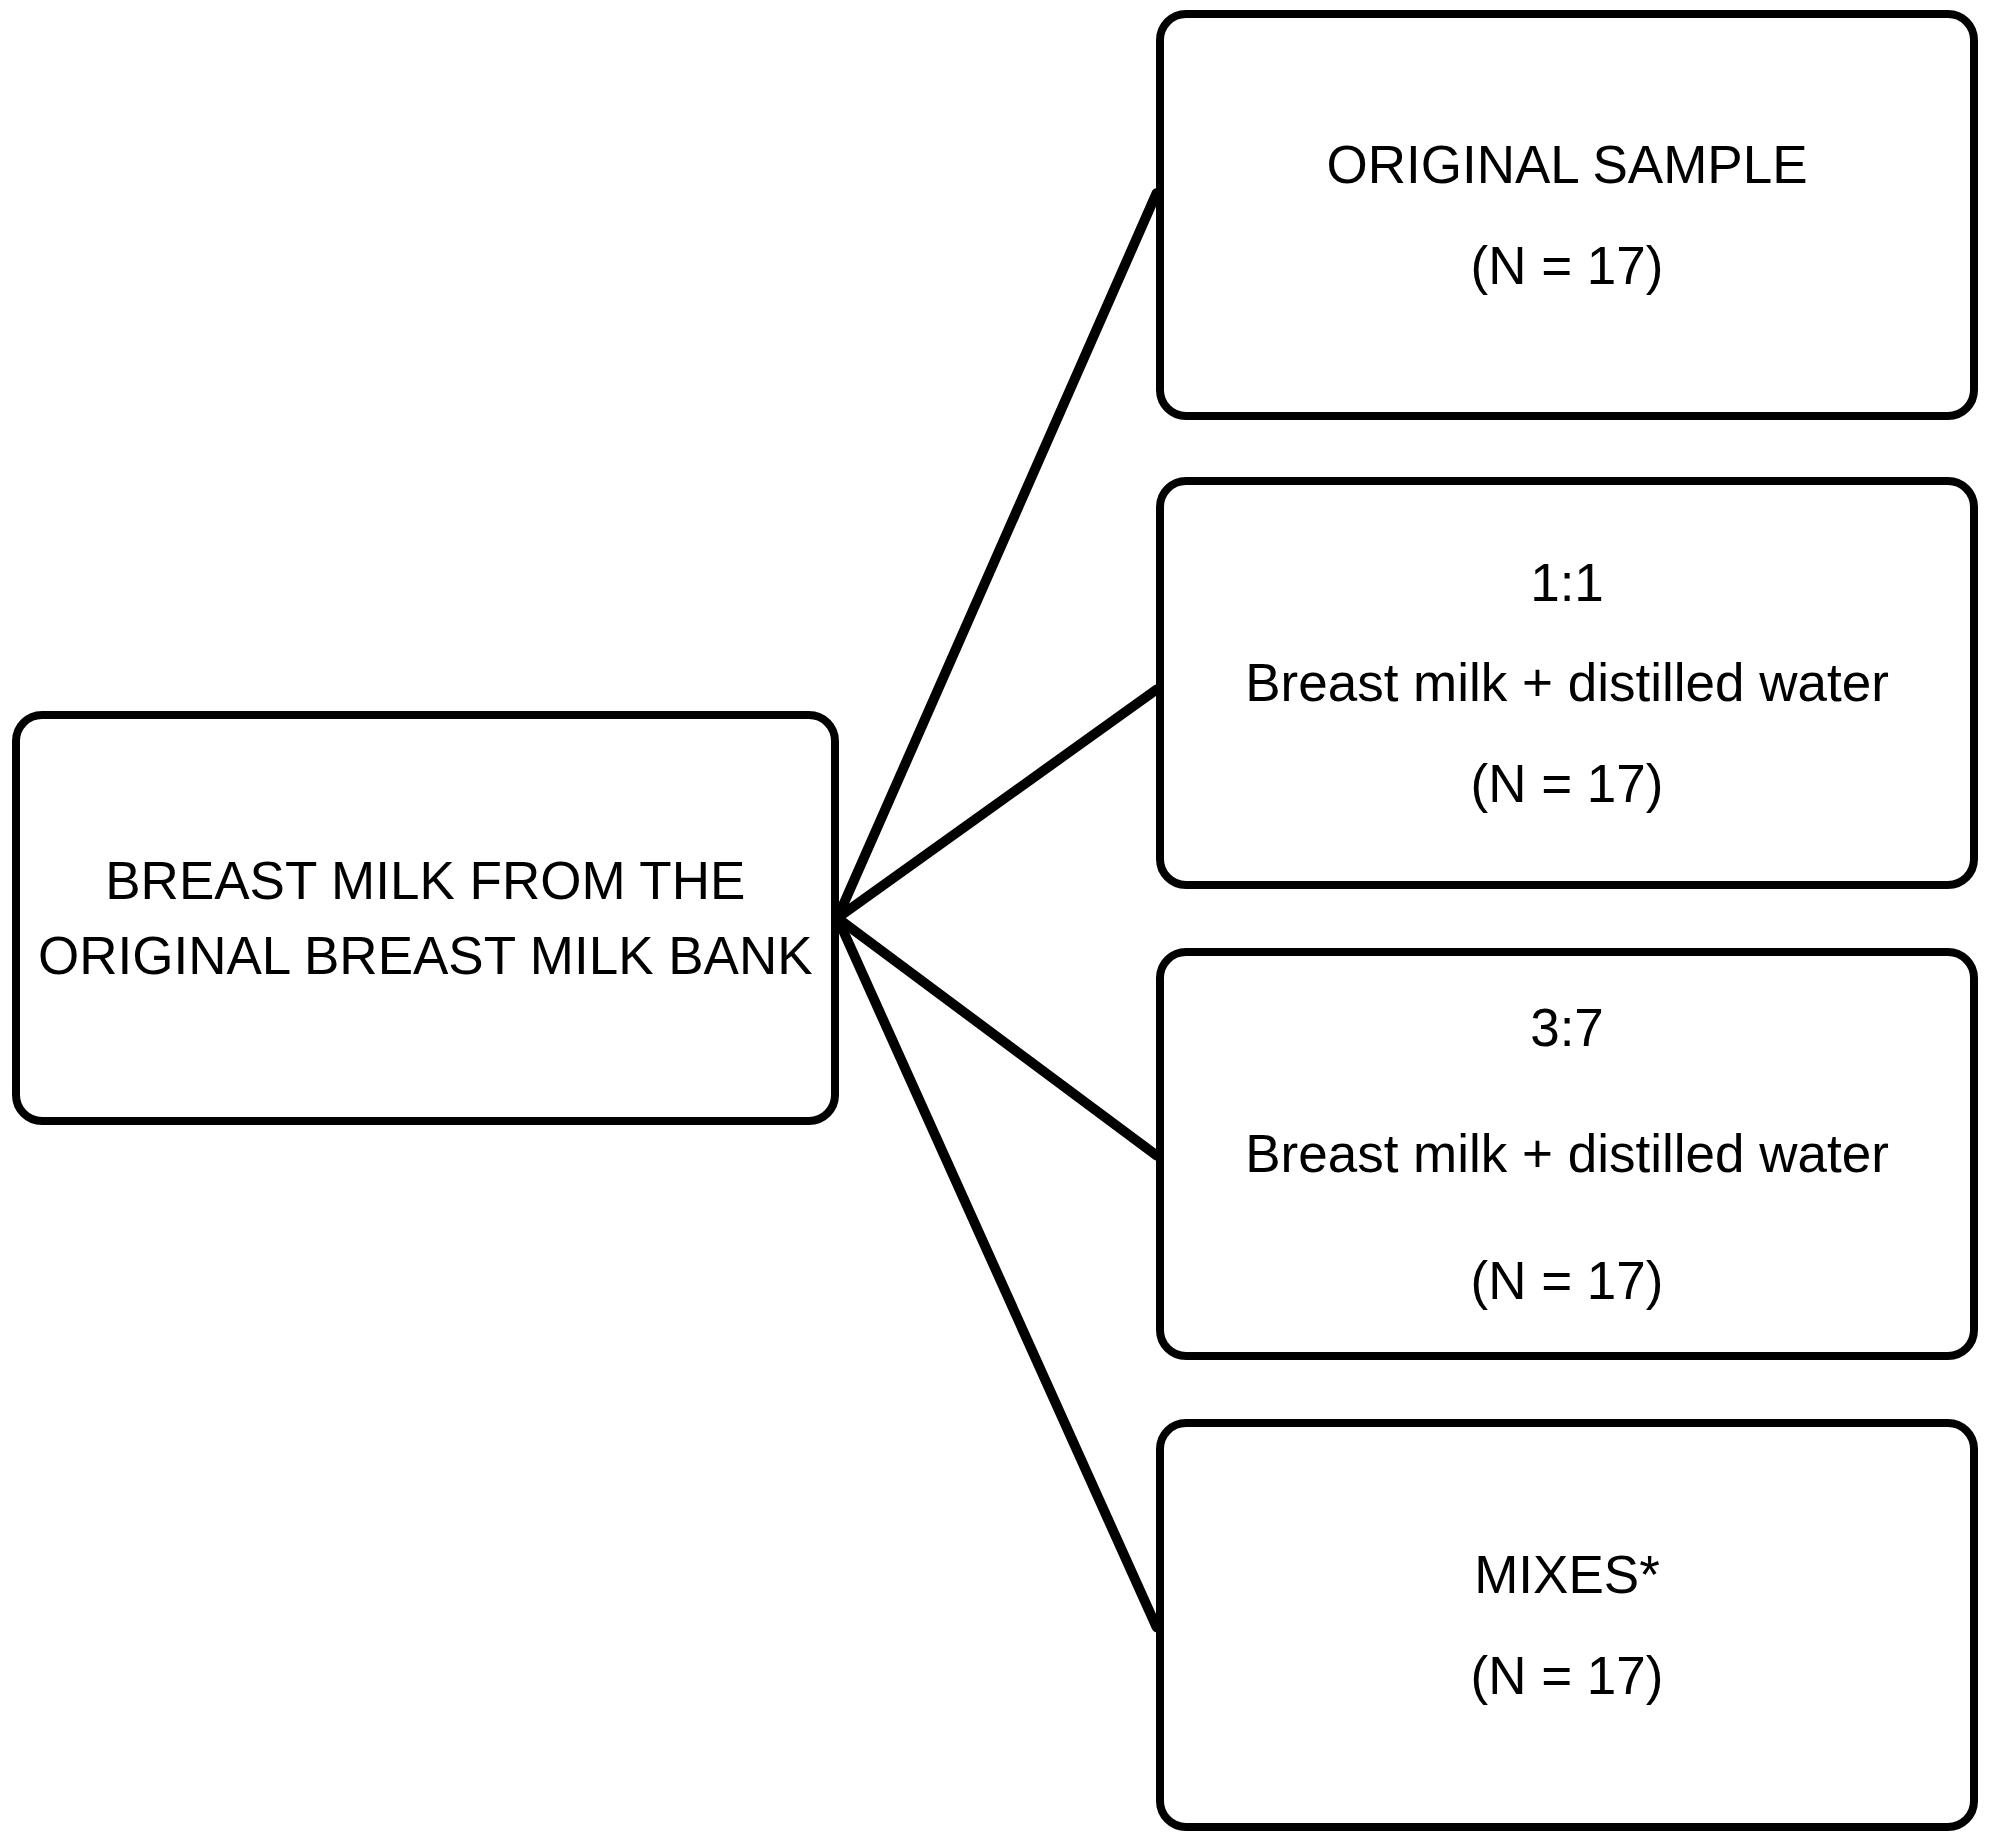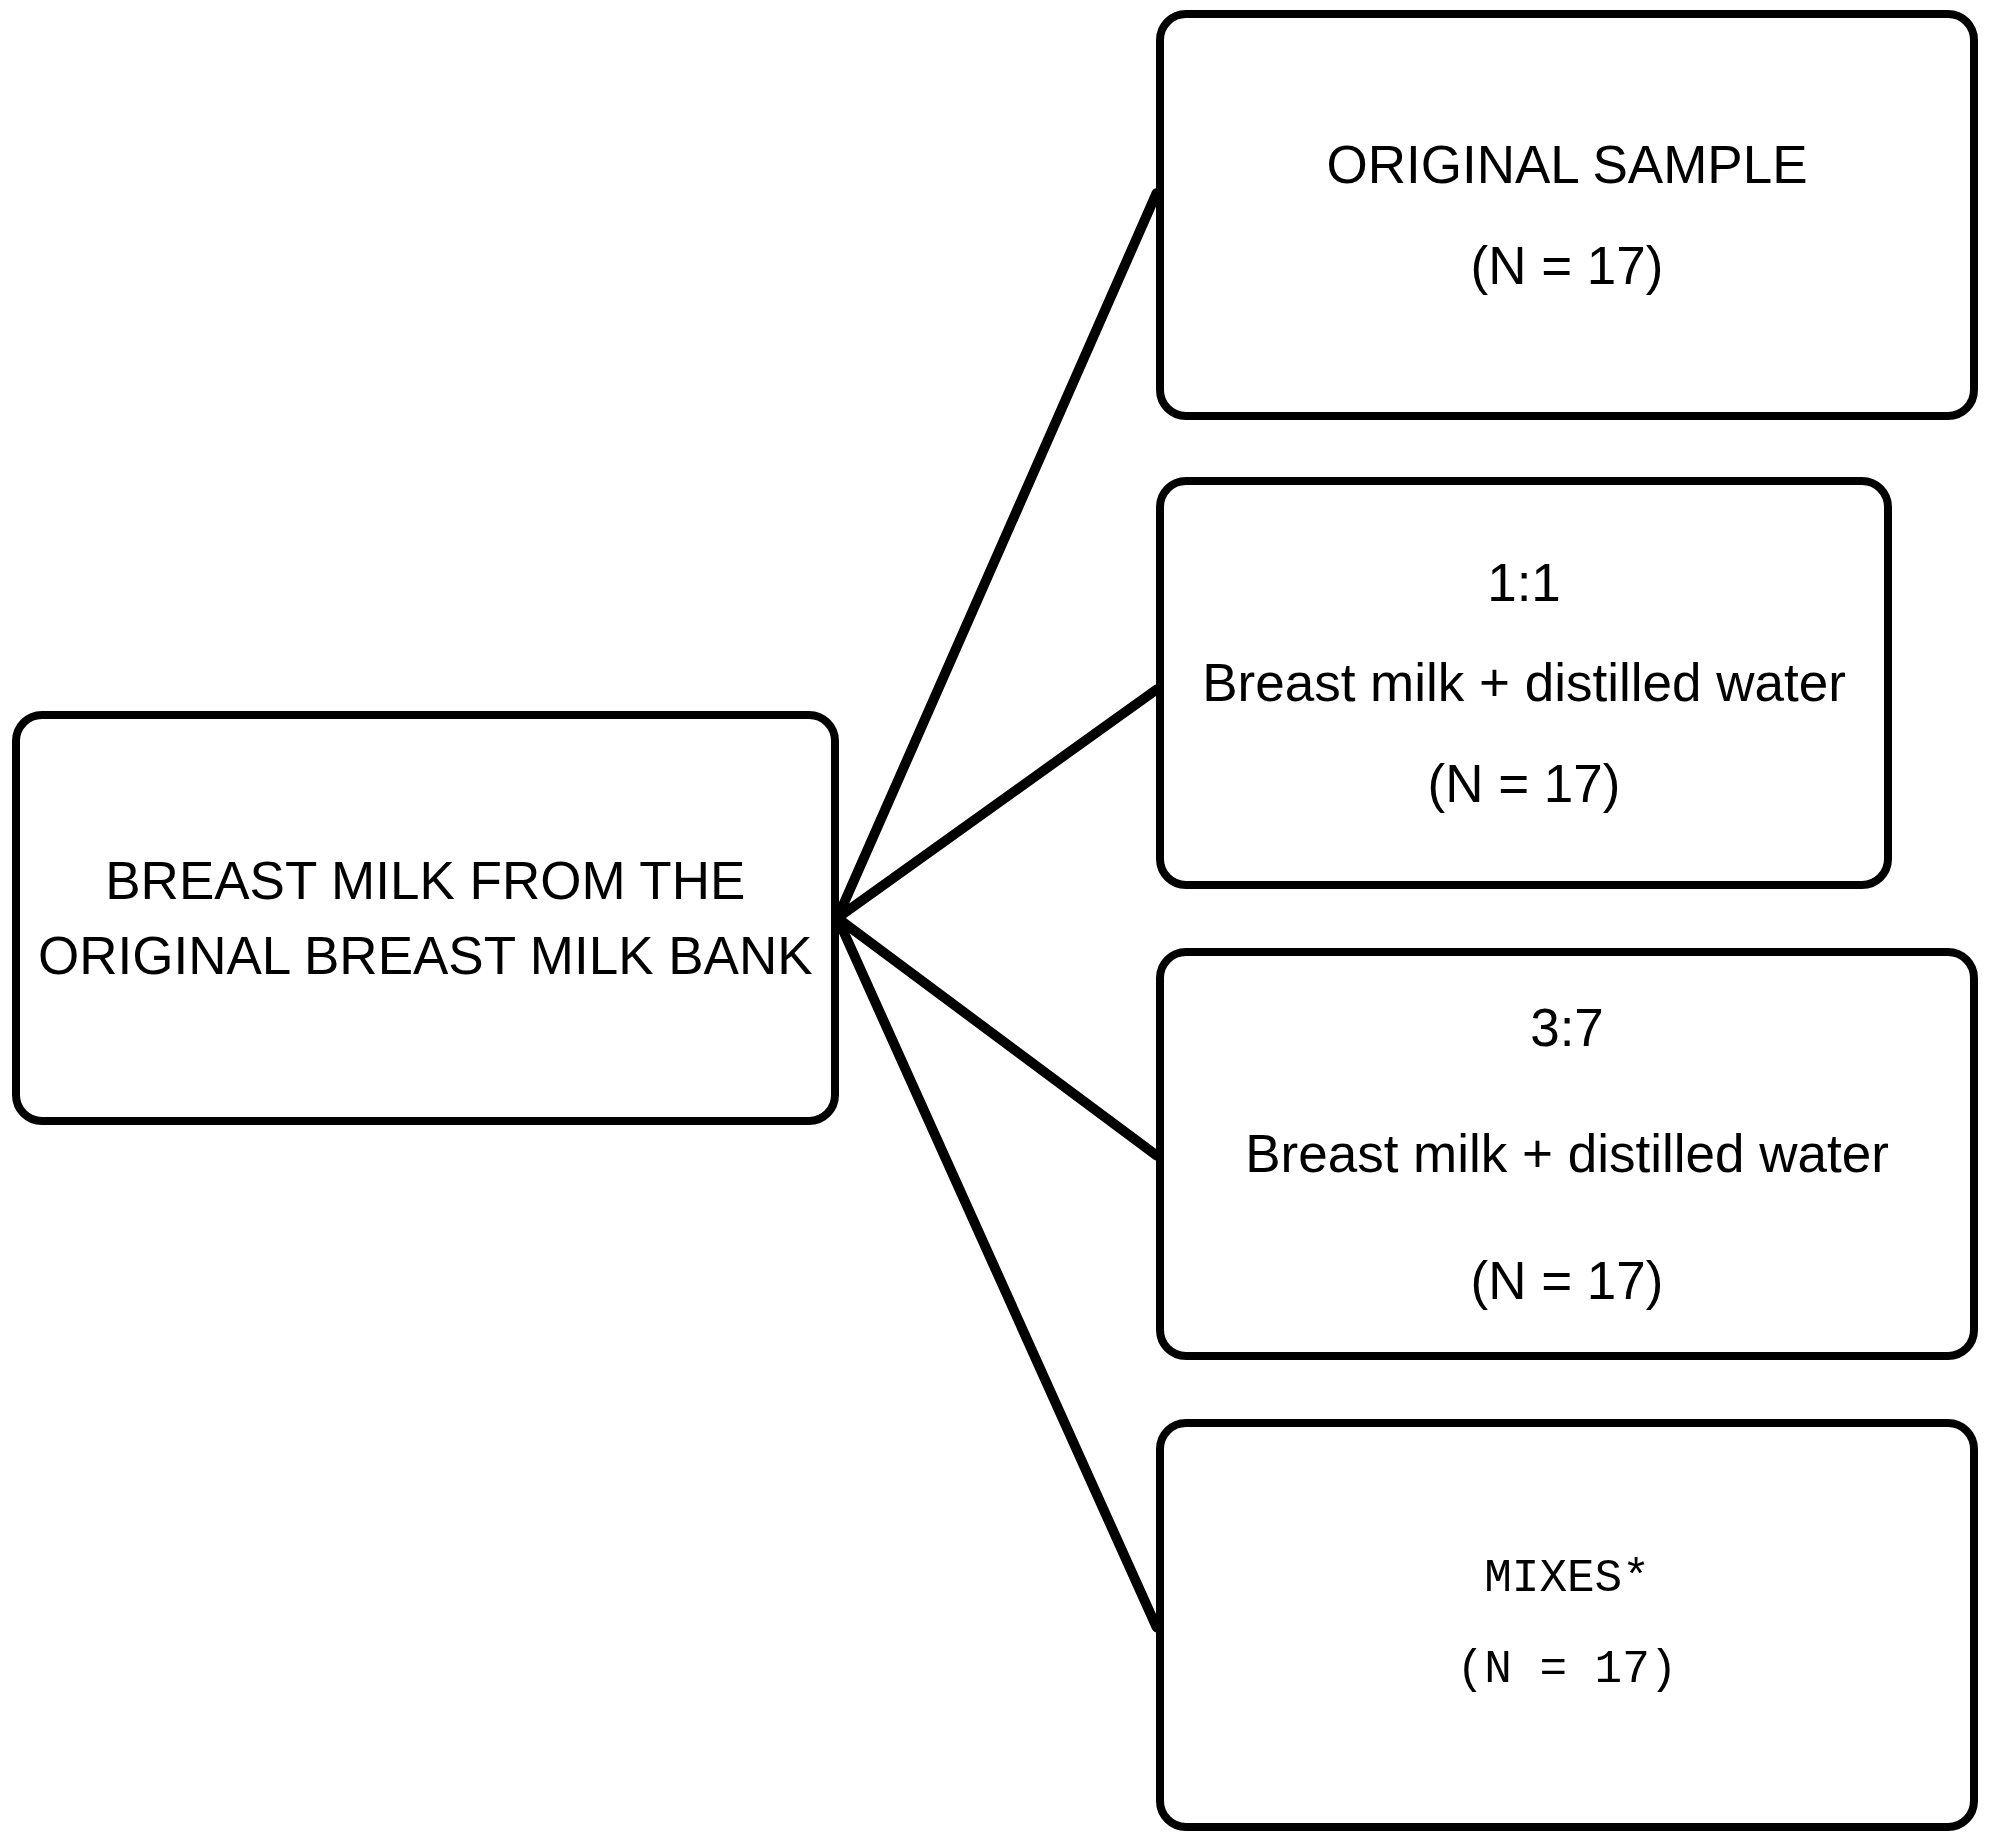--- a/index.html
+++ b/index.html
@@ -53,39 +53,38 @@
   .node-original {
     left: 1156px;
     top: 9.9px;
     width: 822px;
     height: 410px;
     font-size: 53px;
   }
   .node-ratio-11 {
     left: 1156px;
     top: 477px;
-    width: 736px;
+    width: 822px;
     height: 412px;
     font-size: 53px;
   }
   .node-ratio-37 {
     left: 1156px;
     top: 948px;
     width: 822px;
     height: 412px;
     font-size: 53px;
     gap: 13px;
   }
   .node-mixes {
     left: 1156px;
     top: 1419px;
     width: 822px;
     height: 412px;
-    font-size: 46px;
-    font-family: Liberation Mono, monospace;
+    font-size: 53px;
   }
   .highlight {
     color: #000000;
   }
   .gap {
     height: 25.6px;
   }
 </style>
 </head>
 <body>

